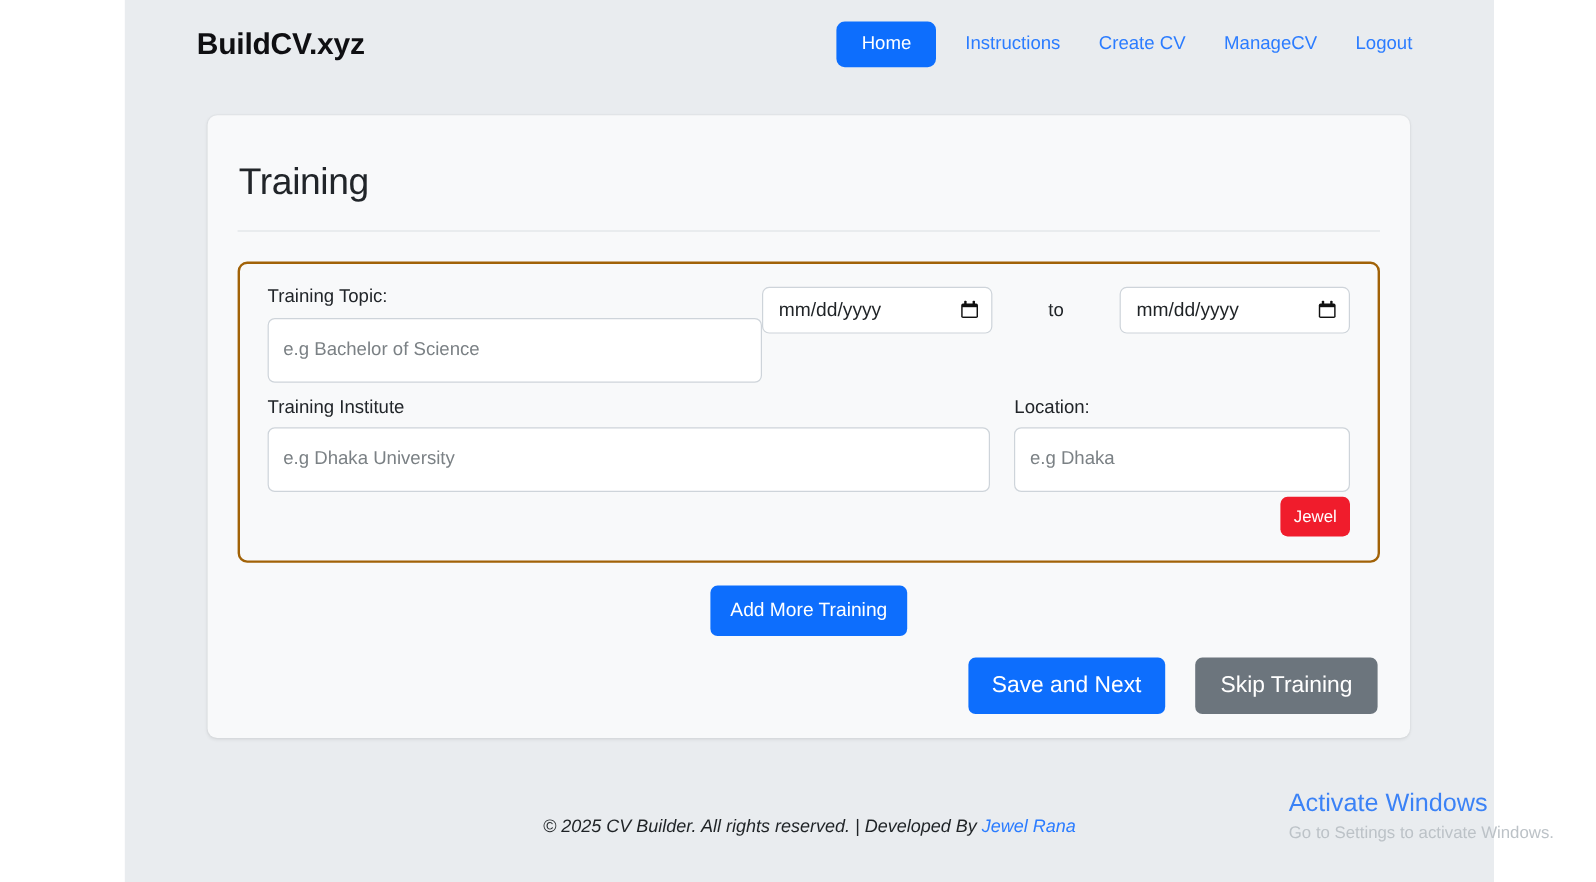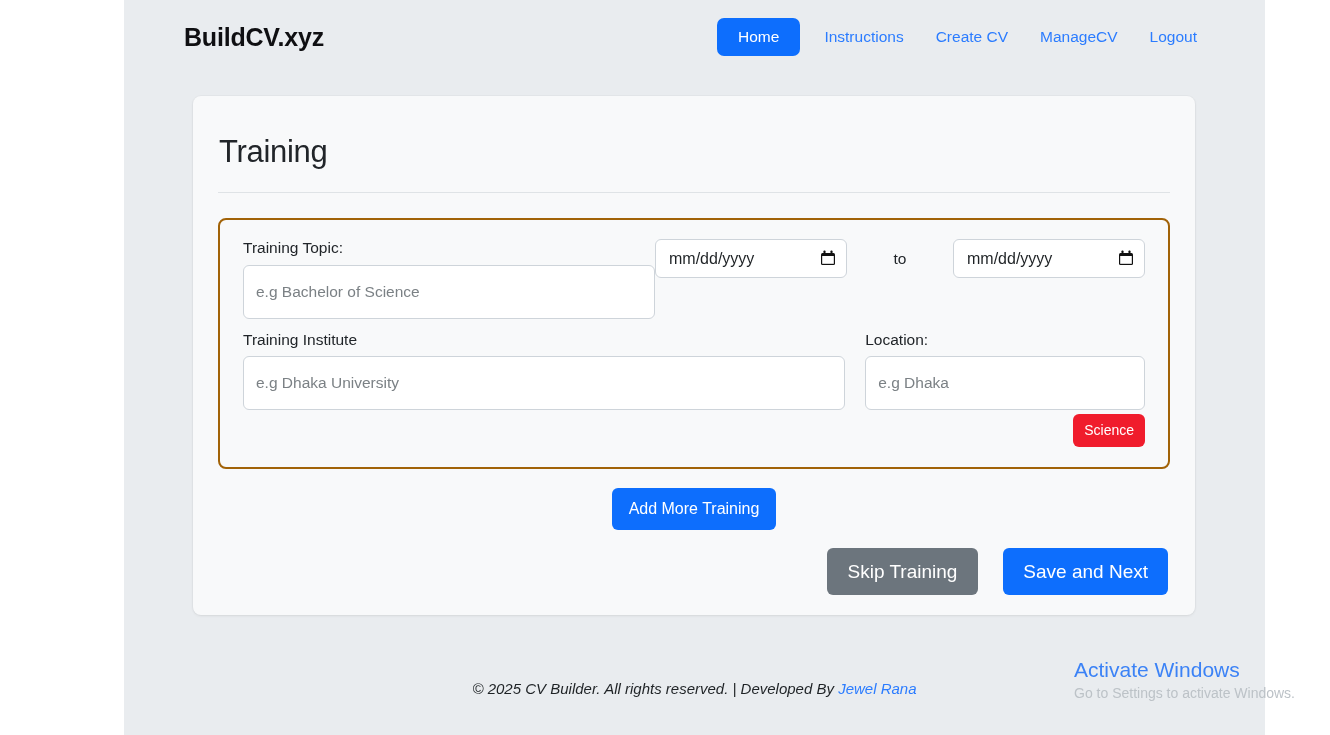--- a/index.html
+++ b/index.html
@@ -22,21 +22,20 @@
 
   
   .page {
     position: absolute;
     left: 104px;
     top: 0;
     width: 1141px;
     height: 735px;
     background: #e9ecef;
     overflow: hidden;
-    margin-left: 20px;
   }
 
   
   .navbar {
     position: relative;
     height: 74px;
     display: flex;
     align-items: center;
     padding: 0 52px 0 60px;
   }
@@ -306,31 +305,31 @@
             <label class="field-label">Training Institute</label>
             <input class="text-input" type="text" placeholder="e.g Dhaka University" style="">
           </div>
           <div class="location-col">
             <label class="field-label">Location:</label>
             <input class="text-input" type="text" placeholder="e.g Dhaka" style="">
           </div>
         </div>
 
         <div class="remove-wrap">
-          <button class="btn btn-remove">Science</button>
+          <button class="btn btn-remove">Jewel</button>
         </div>
       </div>
 
       <div class="add-wrap">
         <button class="btn btn-add">Add More Training</button>
       </div>
 
       <div class="actions">
+        <button class="btn btn-save">Save and Next</button>
         <button class="btn btn-skip">Skip Training</button>
-        <button class="btn btn-save">Save and Next</button>
       </div>
     </div>
 
     <div class="footer">
       <span>© 2025 CV Builder. All rights reserved. | Developed By</span>
       <a>Jewel Rana</a>
     </div>
 
   </div>
 

